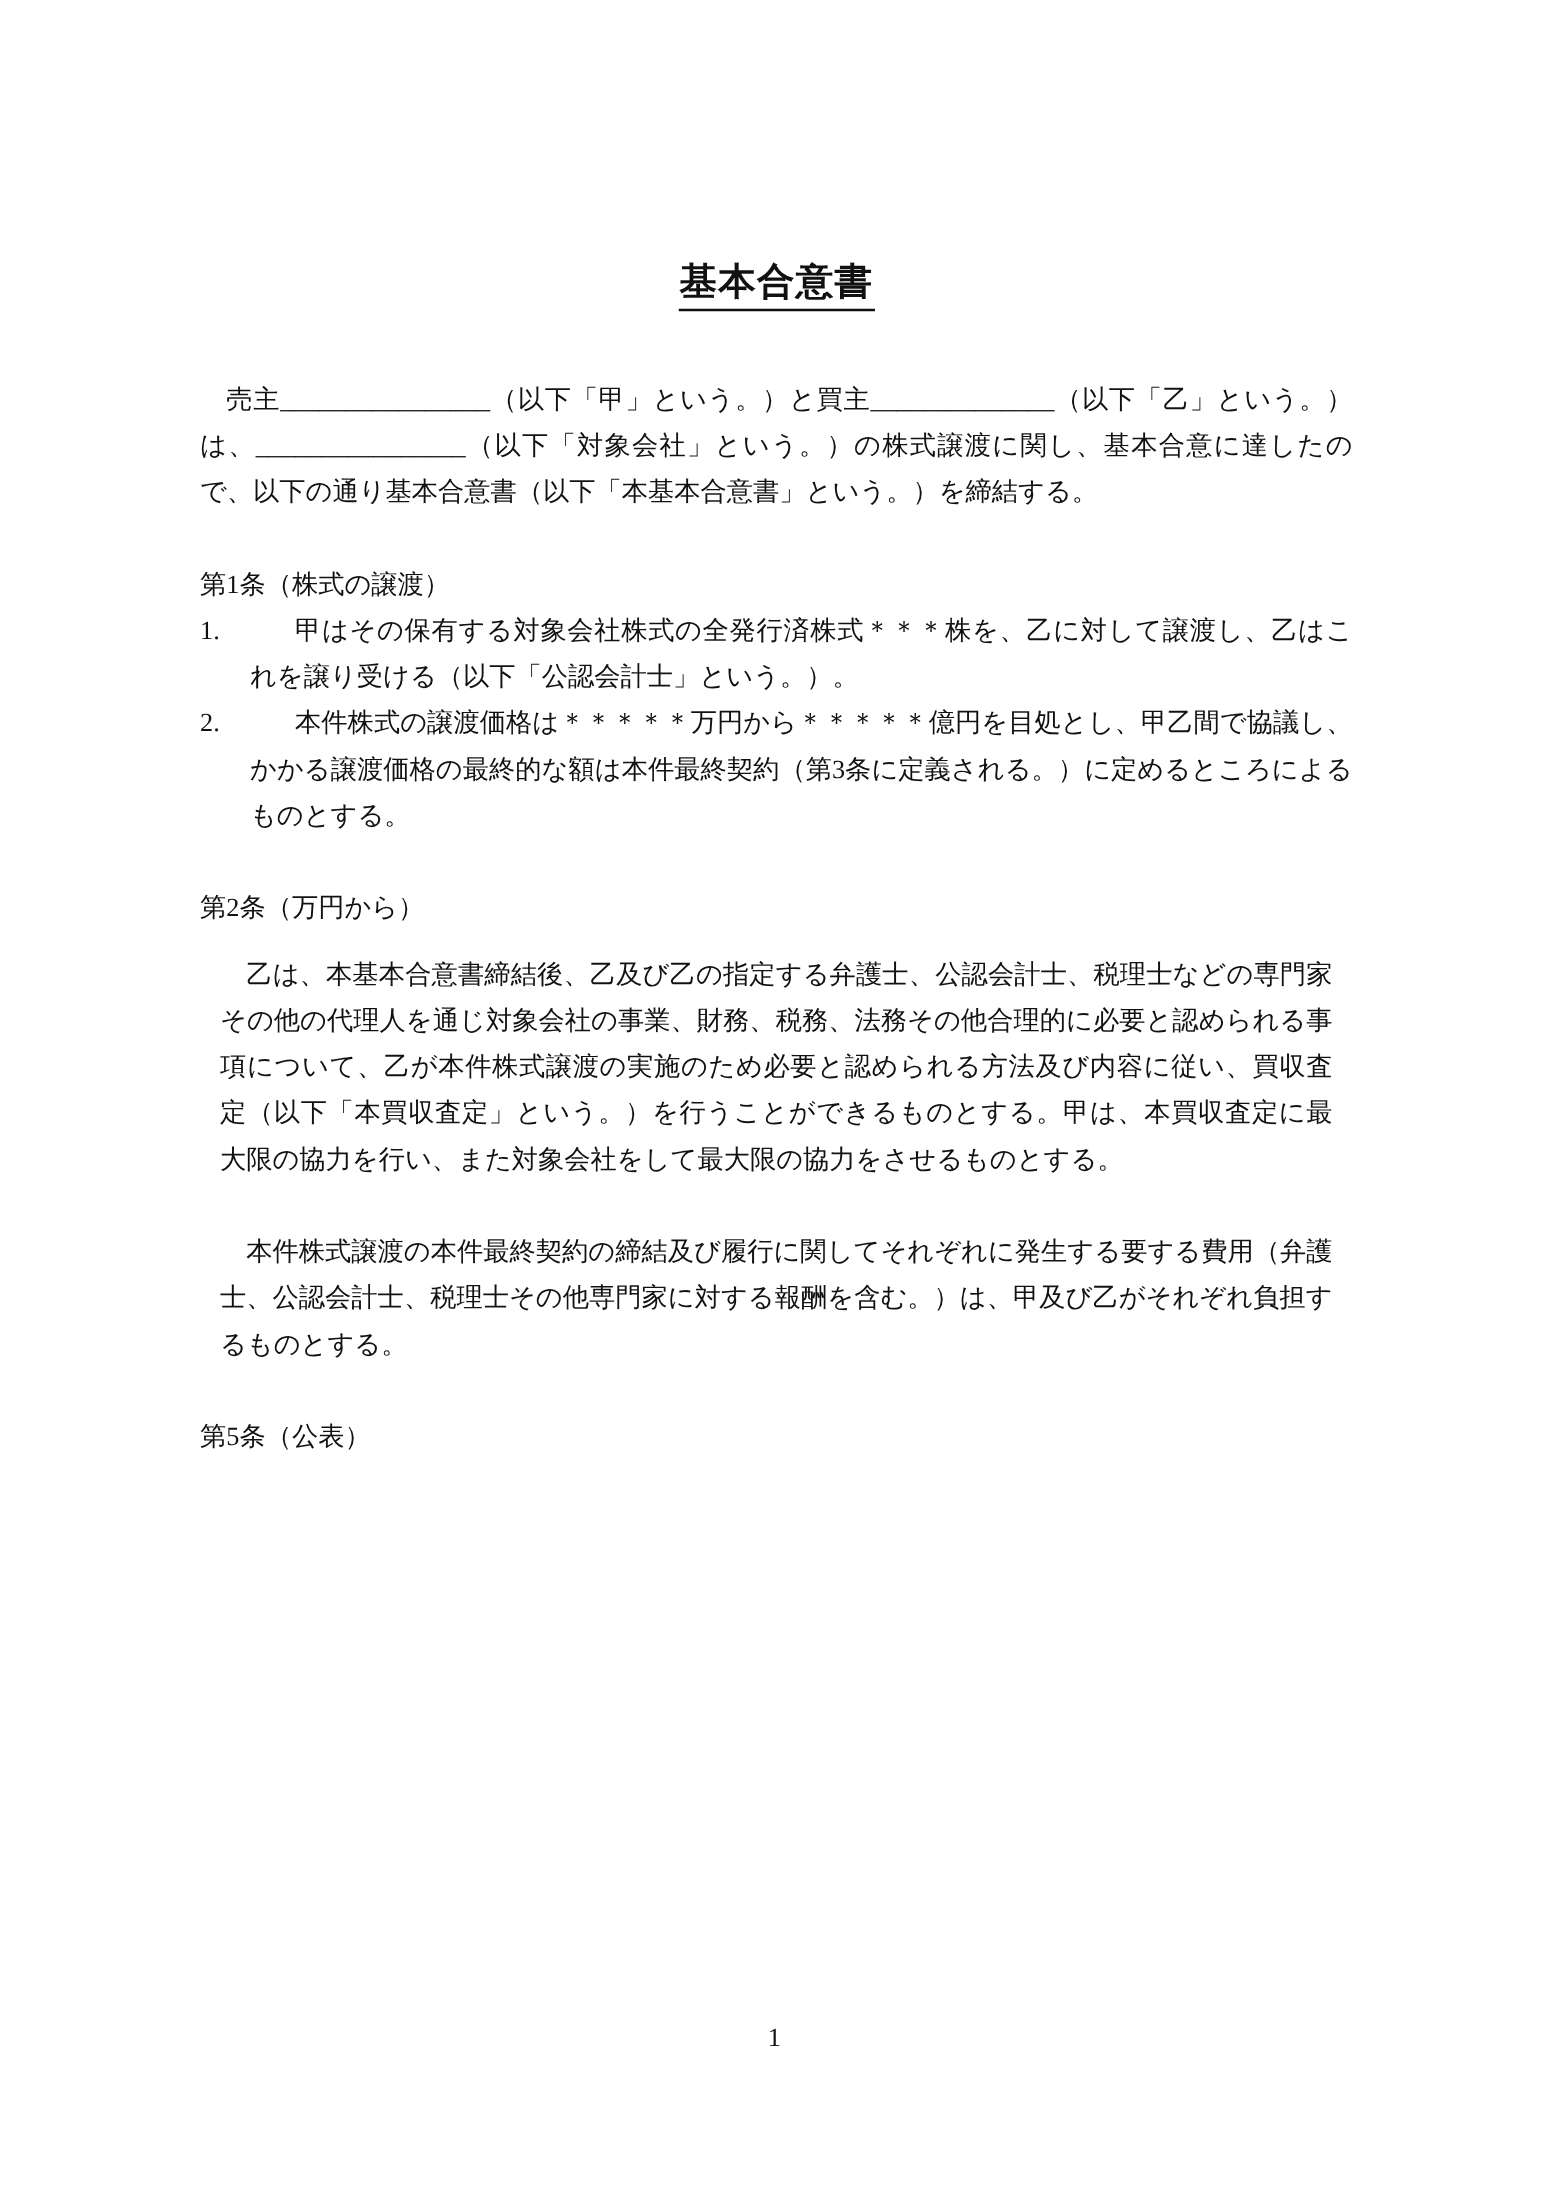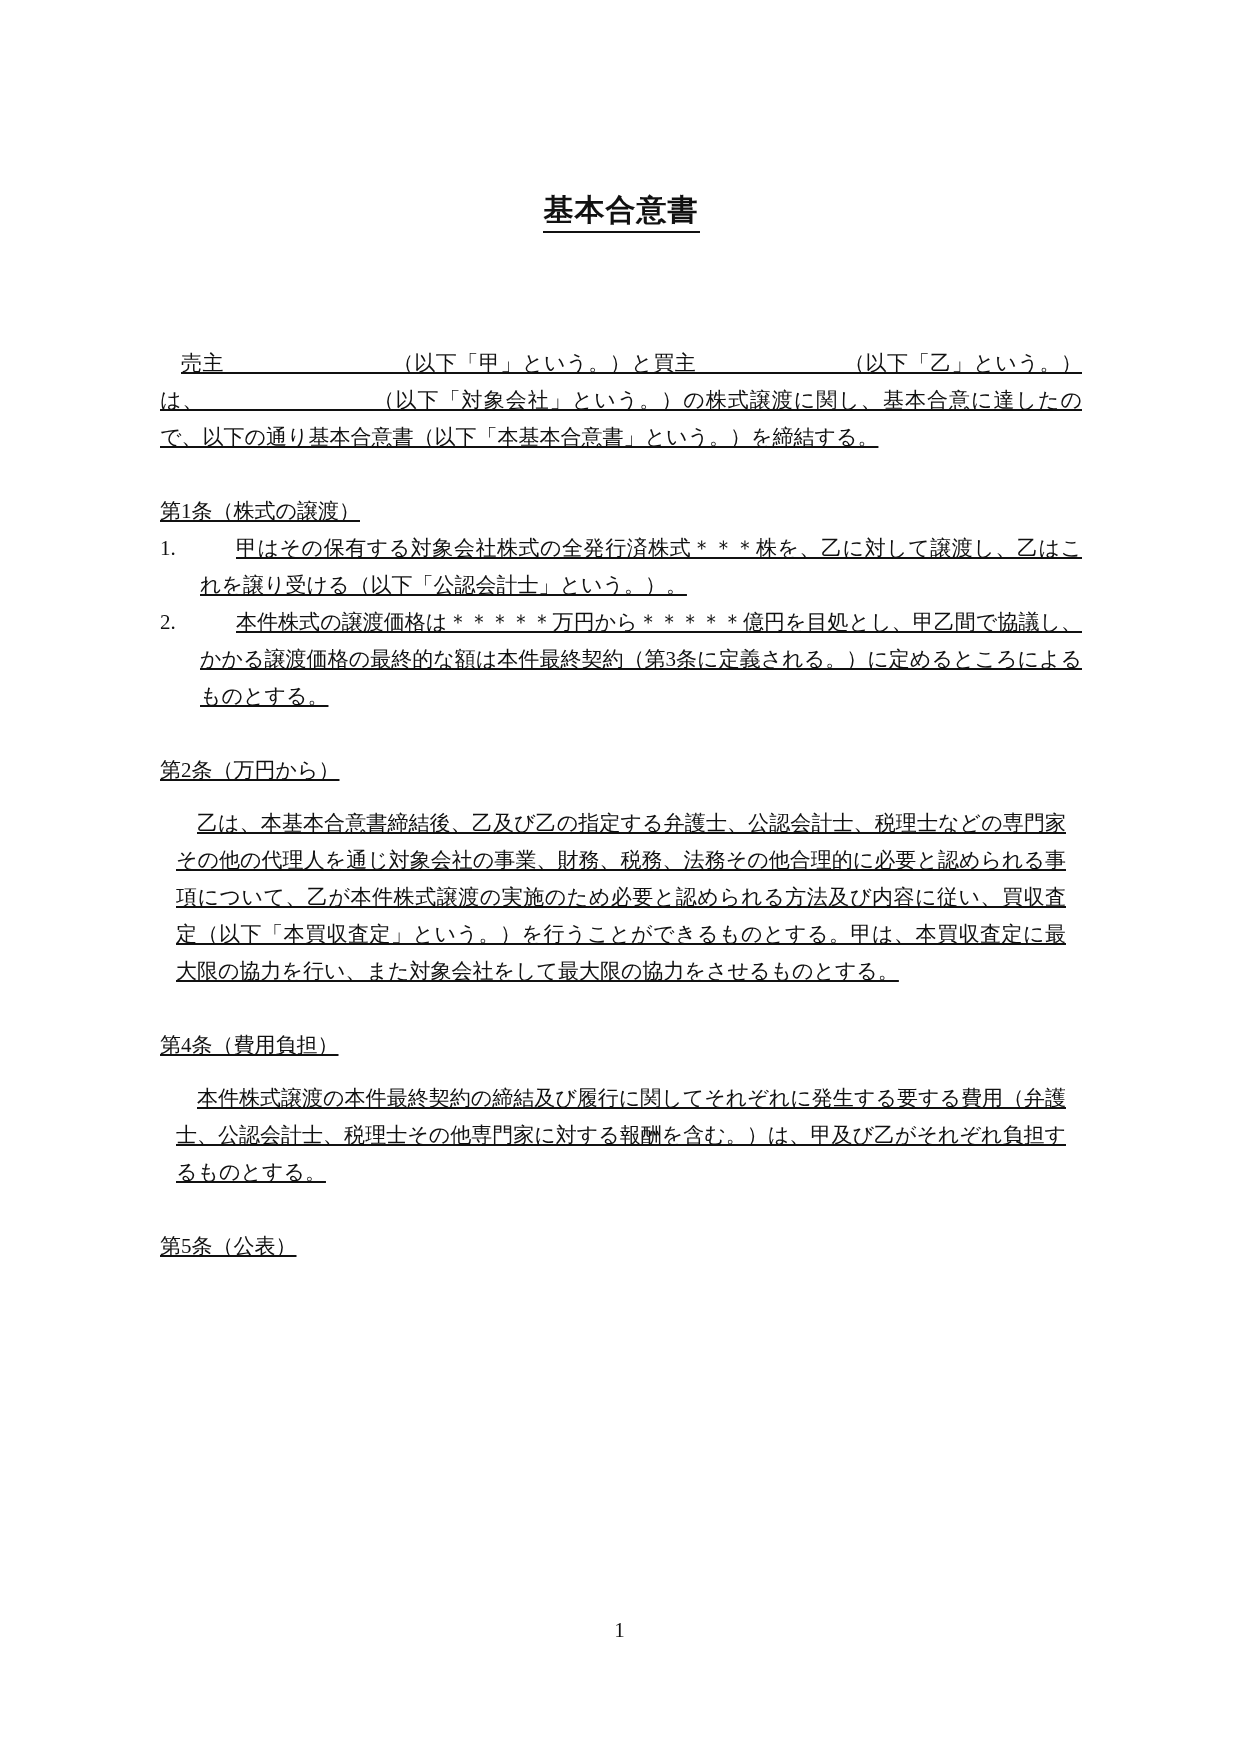--- a/index.html
+++ b/index.html
@@ -13,44 +13,43 @@
     height: 1754px;
     background: #ffffff;
     color: #111111;
     font-family: "Liberation Serif", "DejaVu Serif", serif;
     overflow: hidden;
     box-sizing: border-box;
   }
   .content {
     position: absolute;
     left: 160px;
-    top: 0;
+    top: 16px;
     width: 922px;
-    text-decoration: underline;
   }
   .doc-title {
     margin-top: 192px;
     text-align: center;
     font-size: 30px;
     font-weight: 600;
     letter-spacing: 1px;
     line-height: 1.2;
   }
   .doc-title .title-text {
     display: inline-block;
     border-bottom: 2px solid #111111;
     padding: 0 1px 3px 1px;
   }
   .body-text {
     font-size: 21px;
     line-height: 37px;
     text-align: justify;
   }
   .intro {
-    margin-top: 112px;
+    margin-top: 52px;
     text-indent: 1em;
   }
   .article {
     margin-top: 37px;
   }
   .article-heading {
     font-size: 21px;
     line-height: 37px;
     font-weight: normal;
     margin: 0;
@@ -107,21 +106,20 @@
       </div>
     </section>
 
     <section class="article">
       <h2 class="article-heading">第2条（万円から）</h2>
       <p class="body-text article-body">乙は、本基本合意書締結後、乙及び乙の指定する弁護士、公認会計士、税理士などの専門家その他の代理人を通じ対象会社の事業、財務、税務、法務その他合理的に必要と認められる事項について、乙が本件株式譲渡の実施のため必要と認められる方法及び内容に従い、買収査定（以下「本買収査定」という。）を行うことができるものとする。甲は、本買収査定に最大限の協力を行い、また対象会社をして最大限の協力をさせるものとする。</p>
     </section>
 
 
     <section class="article">
-      <h2 class="article-heading">第4条（費用負担）</h2>
       <p class="body-text article-body">本件株式譲渡の本件最終契約の締結及び履行に関してそれぞれに発生する要する費用（弁護士、公認会計士、税理士その他専門家に対する報酬を含む。）は、甲及び乙がそれぞれ負担するものとする。</p>
     </section>
 
     <section class="article">
       <h2 class="article-heading">第5条（公表）</h2>
     </section>
 
   </div>
 
   <div class="page-number">1</div>

